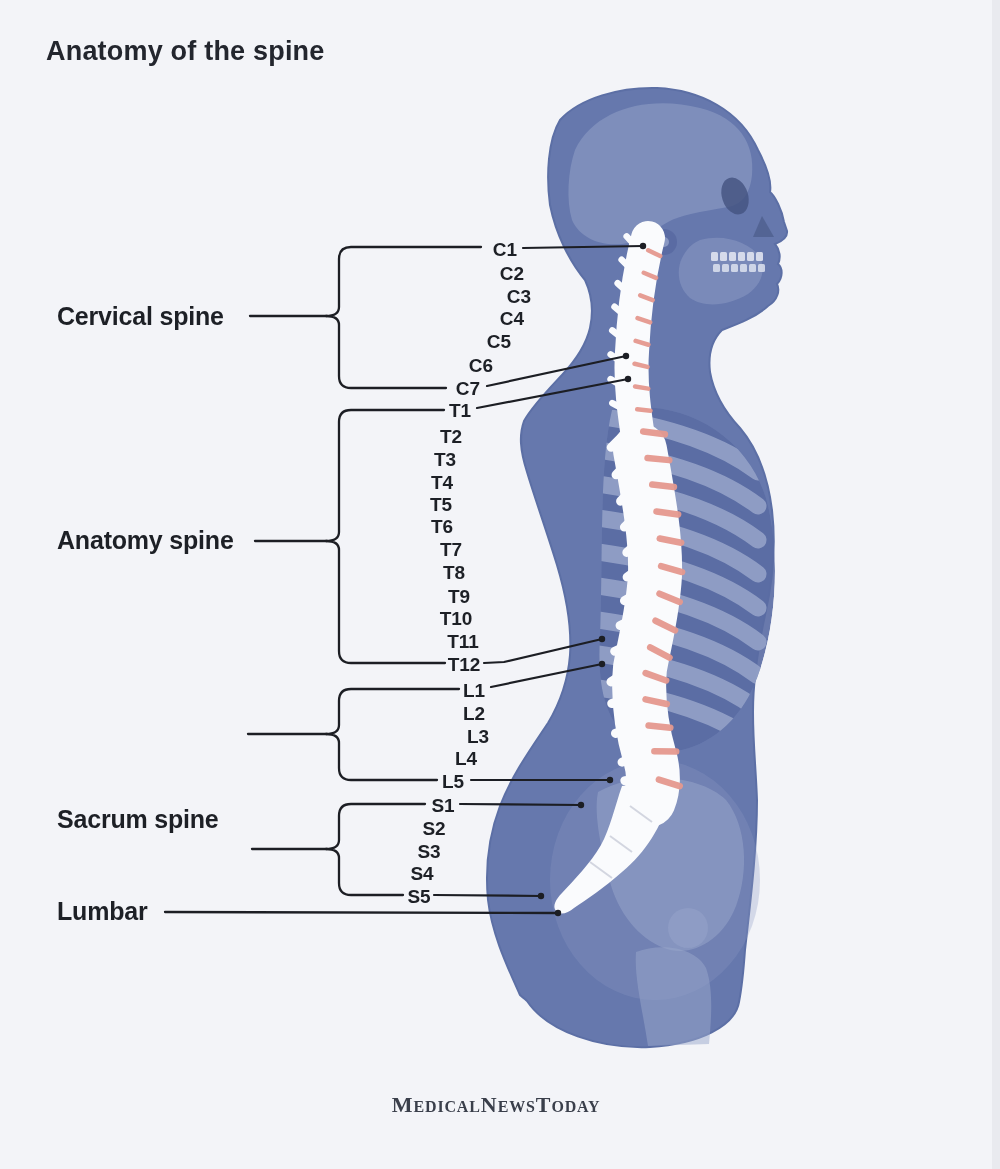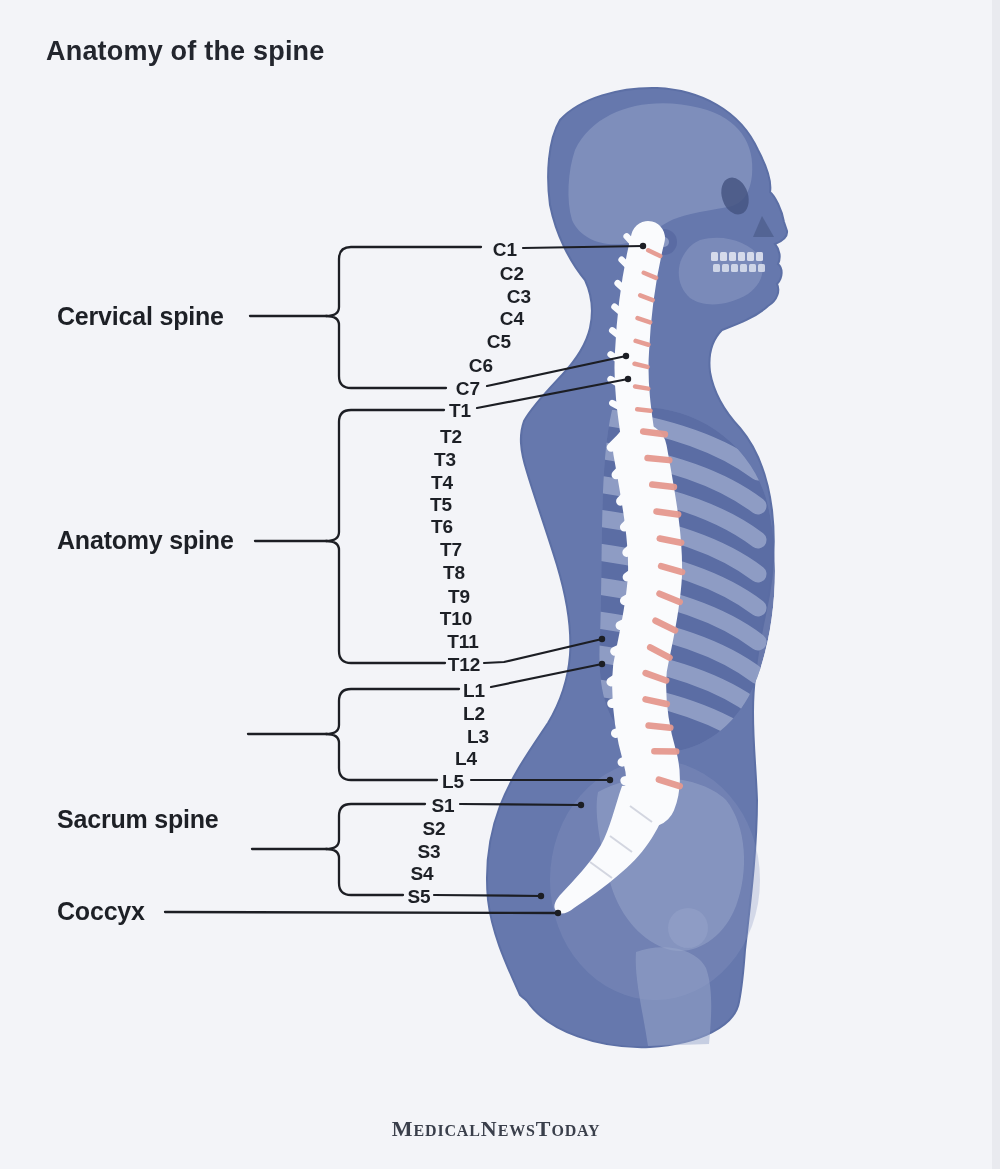--- a/index.html
+++ b/index.html
@@ -4,21 +4,21 @@
 <style>
   html,body{margin:0;padding:0;background:#e9eaef;}
   .stage{position:relative;width:992px;height:1169px;background:#f3f4f8;overflow:hidden;
          font-family:"Liberation Sans",sans-serif;}
   .title{position:absolute;left:46px;top:36px;font-size:27px;font-weight:700;color:#23262e;letter-spacing:.2px;}
   .art{position:absolute;left:0;top:0;width:1000px;height:1169px;}
   .region-label{position:absolute;transform:translateY(-50%);font-size:25px;font-weight:600;
                 color:#1d2026;letter-spacing:-.2px;white-space:nowrap;text-align:right;}
   .vlabel{font-family:"Liberation Sans",sans-serif;font-size:19px;font-weight:600;fill:#1d2026;}
   .brand{position:absolute;left:50%;top:1092px;transform:translateX(-50%);
-         font-family:"Liberation Serif",serif;color:#3a3f4b;white-space:nowrap;letter-spacing:1.1px;margin-top:24px;}
+         font-family:"Liberation Serif",serif;color:#3a3f4b;white-space:nowrap;letter-spacing:1.1px;}
   .lg-initial{font-size:22px;font-weight:600;}
   .lg-rest{font-size:16px;font-weight:600;text-transform:uppercase;letter-spacing:.8px;}
 </style>
 </head>
 <body>
 
 <div class="stage">
 
   <div class="title">Anatomy of the spine</div>
 
@@ -240,16 +240,16 @@
         <text x="434" y="828" text-anchor="middle" dominant-baseline="central" class="vlabel">S2</text>
         <text x="429" y="851" text-anchor="middle" dominant-baseline="central" class="vlabel">S3</text>
         <text x="422" y="873" text-anchor="middle" dominant-baseline="central" class="vlabel">S4</text>
         <text x="419" y="896" text-anchor="middle" dominant-baseline="central" class="vlabel">S5</text>
       </g>
   </svg>
 
   <div class="region-label" style="left:57px;top:316px">Cervical spine</div>
   <div class="region-label" style="left:57px;top:540px">Anatomy spine</div>
   <div class="region-label" style="left:57px;top:819px">Sacrum spine</div>
-  <div class="region-label" style="left:57px;top:911px">Coccyx</div>
+  <div class="region-label" style="left:57px;top:911px">Lumbar</div>
 
   <div class="brand" id="brand"><span class="lg-initial">M</span><span class="lg-rest">edical</span><span class="lg-initial">N</span><span class="lg-rest">ews</span><span class="lg-initial">T</span><span class="lg-rest">oday</span></div>
 </div>
 
 </body></html>

